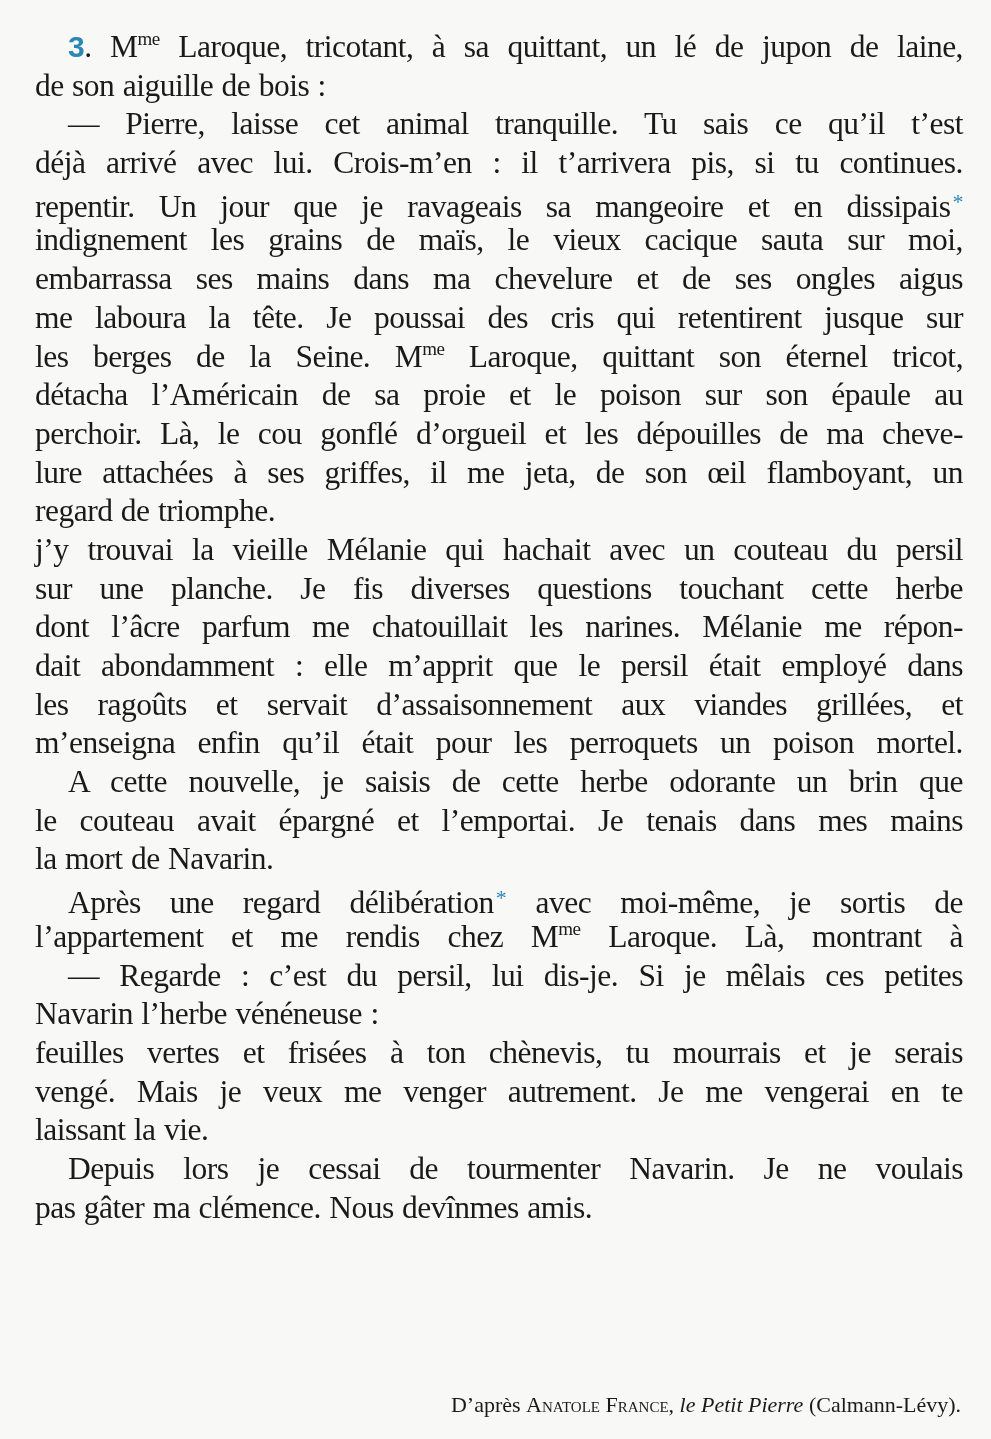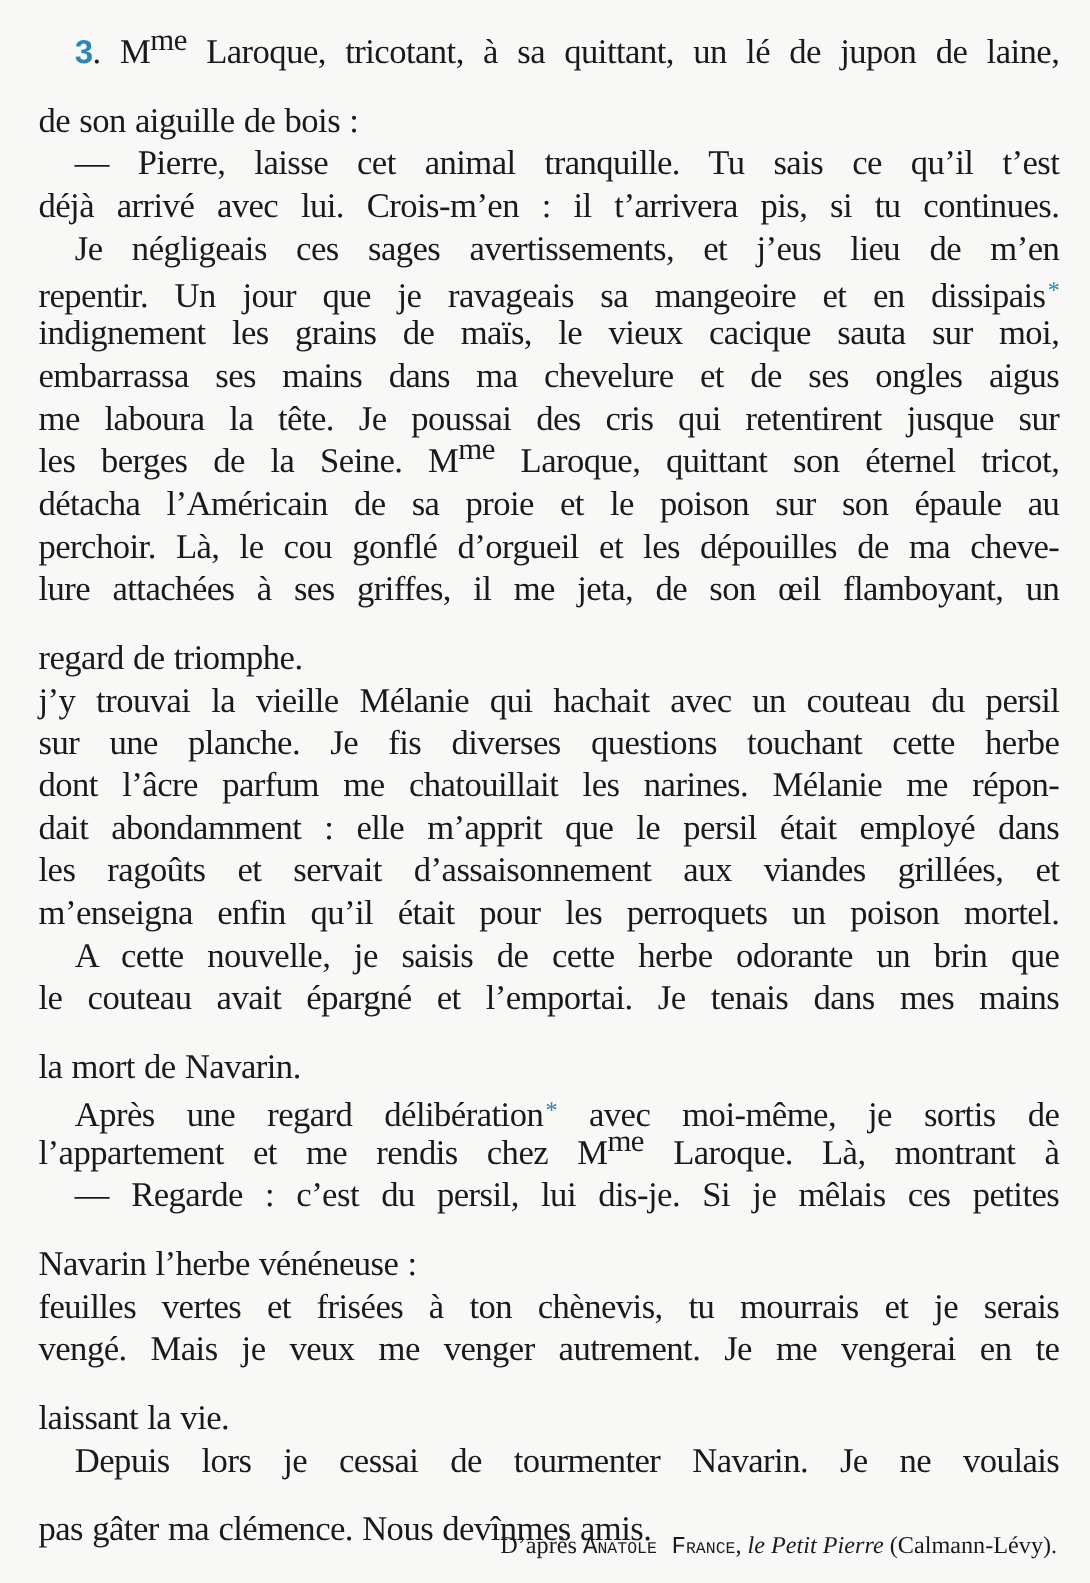--- a/index.html
+++ b/index.html
@@ -7,41 +7,40 @@
     width:991px; height:1439px; background:#f8f8f6; overflow:hidden;
     font-family:"Liberation Serif","DejaVu Serif",serif;
     color:#1a1a1a;
   }
   .page { position:absolute; left:35px; top:28px; width:928px; }
   .line {
     font-size:31.5px; line-height:38.7px; height:38.7px;
     white-space:nowrap; text-align:justify; text-align-last:justify;
     letter-spacing:-0.5px; word-spacing:1px;
   }
-  .line.last { text-align-last:left;margin-top:24px; }
+  .line.last { text-align-last:left; }
   .line.indent { padding-left:33px; }
   .num { font-family:"Liberation Sans","DejaVu Sans",sans-serif; font-weight:bold; color:#2e86b5; font-size:30px; }
   .star { color:#2e86b5; font-size:22px; vertical-align:8px; margin-left:2px; }
-  sup.me { font-size:28px; vertical-align:12px; line-height:0; }
+  sup.me { font-size:19px; vertical-align:12px; line-height:0; }
   .credit {
     position:absolute; right:30px; top:1391px;
     font-size:22px; line-height:28px; white-space:nowrap;
   }
-  .sc { font-variant:small-caps;font-family:Liberation Mono, monospace; }
+  .sc { font-variant:small-caps; }
 </style>
 </head>
 <body>
 
 <div class="page">
 
   <div class="line indent"><span class="num">3</span><span>. M</span><sup class="me">me</sup><span> Laroque, tricotant, à sa quittant, un lé de jupon de laine,</span></div>
   <div class="line last">de son aiguille de bois :</div>
   <div class="line indent">— Pierre, laisse cet animal tranquille. Tu sais ce qu’il t’est</div>
   <div class="line">déjà arrivé avec lui. Crois-m’en : il t’arrivera pis, si tu continues.</div>
-  <div class="line indent">Je négligeais ces sages avertissements, et j’eus lieu de m’en</div>
   <div class="line"><span>repentir. Un jour que je ravageais sa mangeoire et en dissipais</span><span class="star">*</span></div>
   <div class="line">indignement les grains de maïs, le vieux cacique sauta sur moi,</div>
   <div class="line">embarrassa ses mains dans ma chevelure et de ses ongles aigus</div>
   <div class="line">me laboura la tête. Je poussai des cris qui retentirent jusque sur</div>
   <div class="line"><span>les berges de la Seine. M</span><sup class="me">me</sup><span> Laroque, quittant son éternel tricot,</span></div>
   <div class="line">détacha l’Américain de sa proie et le poison sur son épaule au</div>
   <div class="line">perchoir. Là, le cou gonflé d’orgueil et les dépouilles de ma cheve-</div>
   <div class="line">lure attachées à ses griffes, il me jeta, de son œil flamboyant, un</div>
   <div class="line last">regard de triomphe.</div>
 

